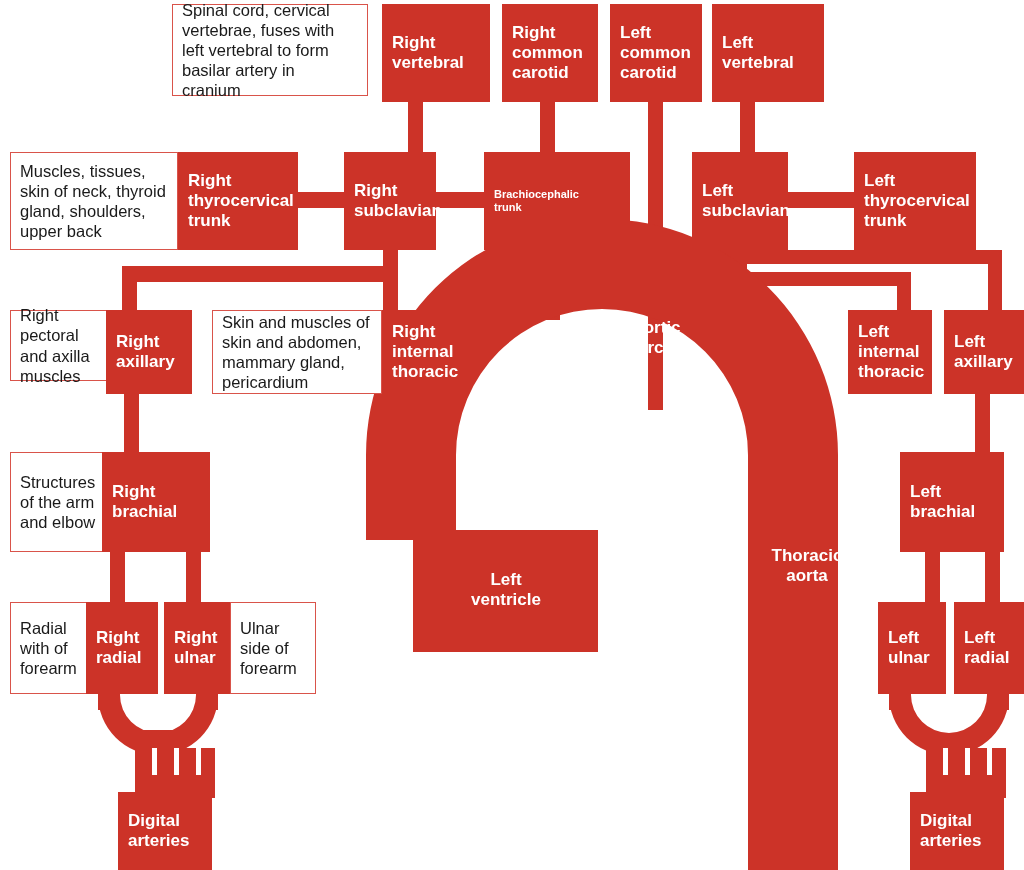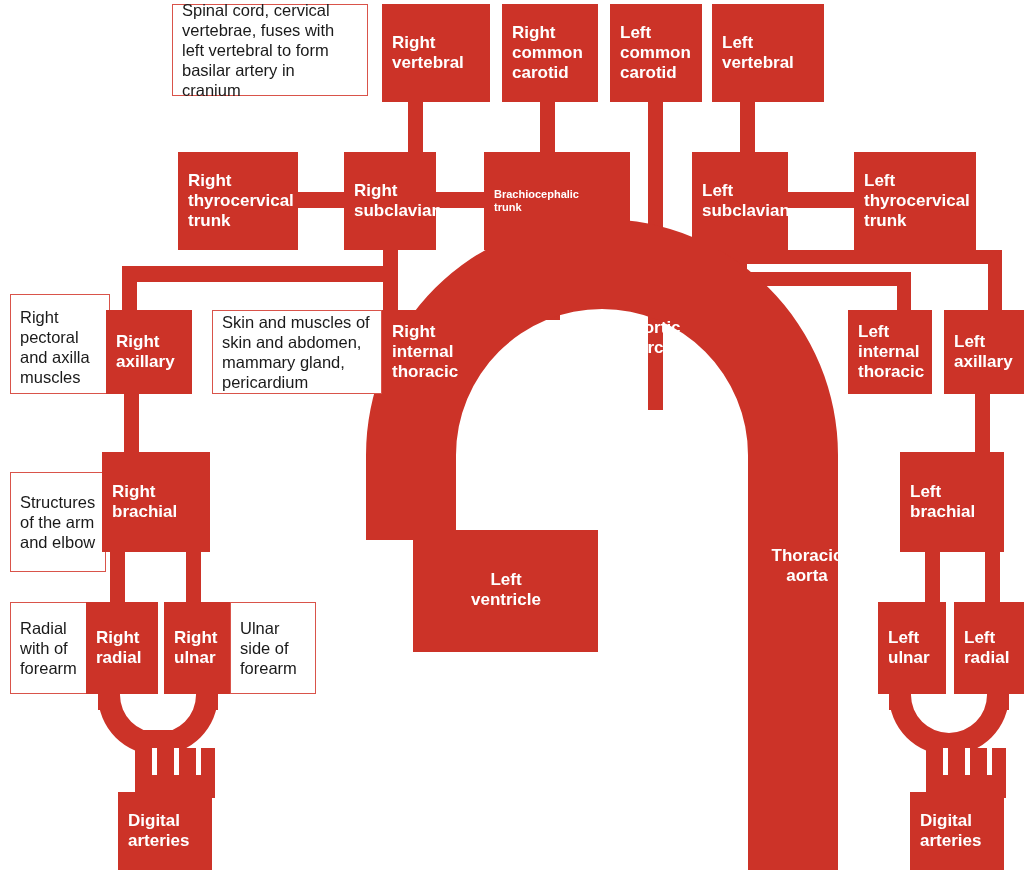--- a/index.html
+++ b/index.html
@@ -119,20 +119,23 @@
     <span style="white-space:pre-line;">Left
 common
 carotid</span>
   </div>
 
   <div class="node redbox" style="left:712px;top:4px;width:112px;height:98px;">
     <span style="white-space:pre-line;">Left
 vertebral</span>
   </div>
 
+  <div class="node whitebox" style="left:10px;top:152px;width:168px;height:98px;">
+    <span>Muscles, tissues, skin of neck, thyroid gland, shoulders, upper back</span>
+  </div>
 
   <div class="node redbox" style="left:178px;top:152px;width:120px;height:98px;">
     <span style="white-space:pre-line;">Right
 thyrocervical
 trunk</span>
   </div>
 
   <div class="node redbox" style="left:344px;top:152px;width:92px;height:98px;">
     <span style="white-space:pre-line;">Right
 subclavian</span>
@@ -147,21 +150,21 @@
     <span style="white-space:pre-line;">Left
 subclavian</span>
   </div>
 
   <div class="node redbox" style="left:854px;top:152px;width:122px;height:98px;">
     <span style="white-space:pre-line;">Left
 thyrocervical
 trunk</span>
   </div>
 
-  <div class="node whitebox" style="left:10px;top:294px;width:100px;height:100px;align-items:flex-end;">
+  <div class="node whitebox" style="left:10px;top:310px;width:100px;height:71px;">
     <span>Right pectoral and axilla muscles</span>
   </div>
 
   <div class="node redbox" style="left:106px;top:310px;width:86px;height:84px;">
     <span style="white-space:pre-line;">Right
 axillary</span>
   </div>
 
   <div class="node whitebox" style="left:212px;top:310px;width:170px;height:84px;">
     <span>Skin and muscles of skin and abdomen, mammary gland, pericardium</span>
@@ -177,21 +180,21 @@
     <span style="white-space:pre-line;">Left
 internal
 thoracic</span>
   </div>
 
   <div class="node redbox" style="left:944px;top:310px;width:80px;height:84px;">
     <span style="white-space:pre-line;">Left
 axillary</span>
   </div>
 
-  <div class="node whitebox" style="left:10px;top:452px;width:96px;height:100px;margin-top:20px;">
+  <div class="node whitebox" style="left:10px;top:452px;width:96px;height:100px;">
     <span>Structures of the arm and elbow</span>
   </div>
 
   <div class="node redbox" style="left:102px;top:452px;width:108px;height:100px;">
     <span style="white-space:pre-line;">Right
 brachial</span>
   </div>
 
   <div class="node redbox" style="left:900px;top:452px;width:104px;height:100px;">
     <span style="white-space:pre-line;">Left

